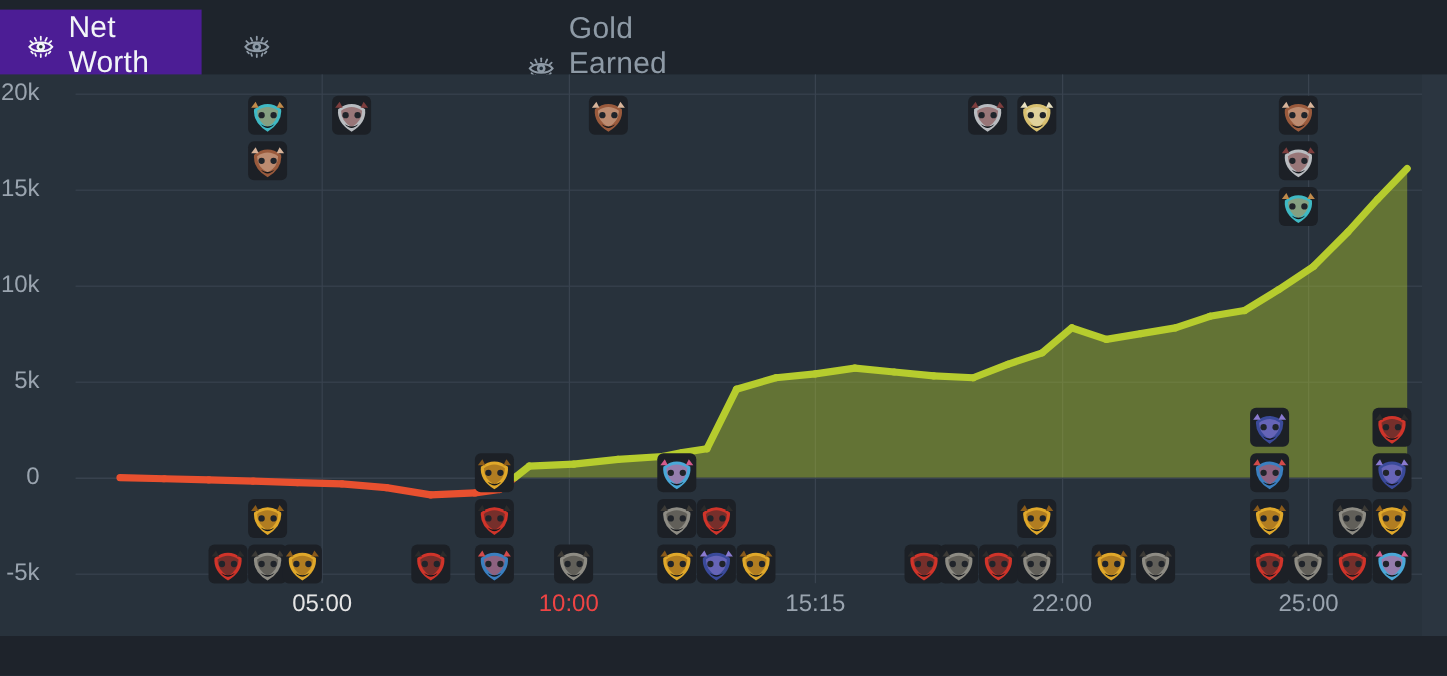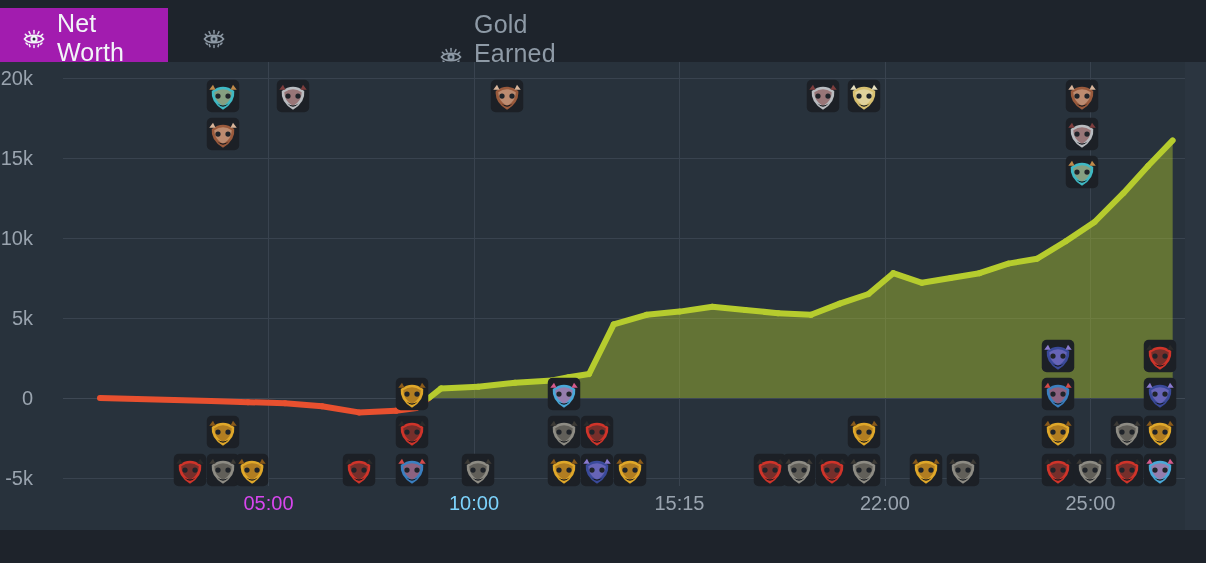--- a/index.html
+++ b/index.html
@@ -13,21 +13,21 @@
 
   
   .tabbar{position:absolute;left:0;top:0;width:1206px;height:68px;background:#1e242c;}
   .tab{
     position:absolute;top:8px;height:60px;
     display:flex;align-items:center;gap:11px;
     padding:0 22px;box-sizing:border-box;
     color:#8e9aa6;font-size:25px;letter-spacing:.2px;
     cursor:pointer;user-select:none;
   }
-  .tab.active{background:#a21caf;color:#f2f5f8;}
+  .tab.active{background:#4c1d95;color:#f2f5f8;}
   .tab .eye{flex:0 0 auto;display:block;}
 
   
   .panel{position:absolute;left:0;top:62px;width:1185px;height:468px;background:#28323c;}
   .panel-edge{position:absolute;left:1185px;top:62px;width:21px;height:468px;background:#2b3540;}
 
   .plot{position:absolute;left:63px;top:62px;width:1122px;height:440px;}
 
   .gridline-h{position:absolute;left:0;width:1122px;height:1px;background:#39434f;}
   .gridline-v{position:absolute;top:0;width:1px;height:424px;background:#39434f;}
@@ -186,22 +186,22 @@
 
   <div class="ylabel-wrap" id="yaxis">
       <div class="ylabel" style="top: 16px; color: rgb(154, 164, 175);">20k</div>
       <div class="ylabel" style="top: 96px; color: rgb(154, 164, 175);">15k</div>
       <div class="ylabel" style="top: 176px; color: rgb(154, 164, 175);">10k</div>
       <div class="ylabel" style="top: 256px; color: rgb(154, 164, 175);">5k</div>
       <div class="ylabel" style="top: 336px; color: rgb(154, 164, 175);">0</div>
       <div class="ylabel" style="top: 416px; color: rgb(154, 164, 175);">-5k</div>
     </div>
   <div class="plot" id="xaxis" style="height:460px;">
-      <div class="xlabel" style="left: 205.495px; color: #d946ef;">05:00</div>
-      <div class="xlabel" style="left: 410.989px; color: #7dd3fc;">10:00</div>
+      <div class="xlabel" style="left: 205.495px; color: #e5e5e5;">05:00</div>
+      <div class="xlabel" style="left: 410.989px; color: #ef4444;">10:00</div>
       <div class="xlabel" style="left: 616.484px; color: rgb(154, 164, 175);">15:15</div>
       <div class="xlabel" style="left: 821.978px; color: rgb(154, 164, 175);">22:00</div>
       <div class="xlabel" style="left: 1027.47px; color: rgb(154, 164, 175);">25:00</div>
     </div>
 
   <div class="plot" id="markers" style="height:460px;overflow:visible;">
       <div class="marker" style="left: 160.286px; top: 34px;">
         <svg viewBox="0 0 32 32">
           <rect x="3" y="3" width="26" height="26" rx="4" fill="#1c2026"></rect>
           <path d="M7 12 q9 -7 18 0 q1 9 -9 15 q-10 -6 -9 -15 Z" fill="#3fb9c4"></path>

